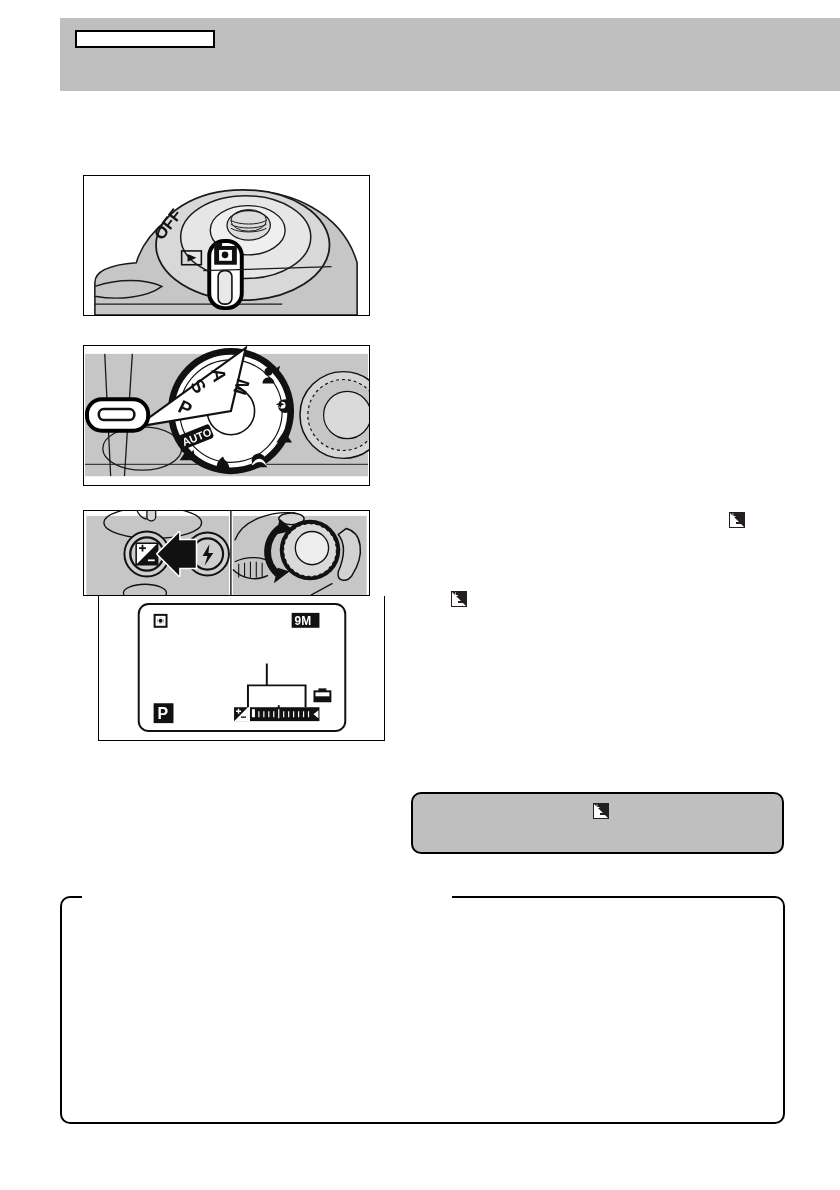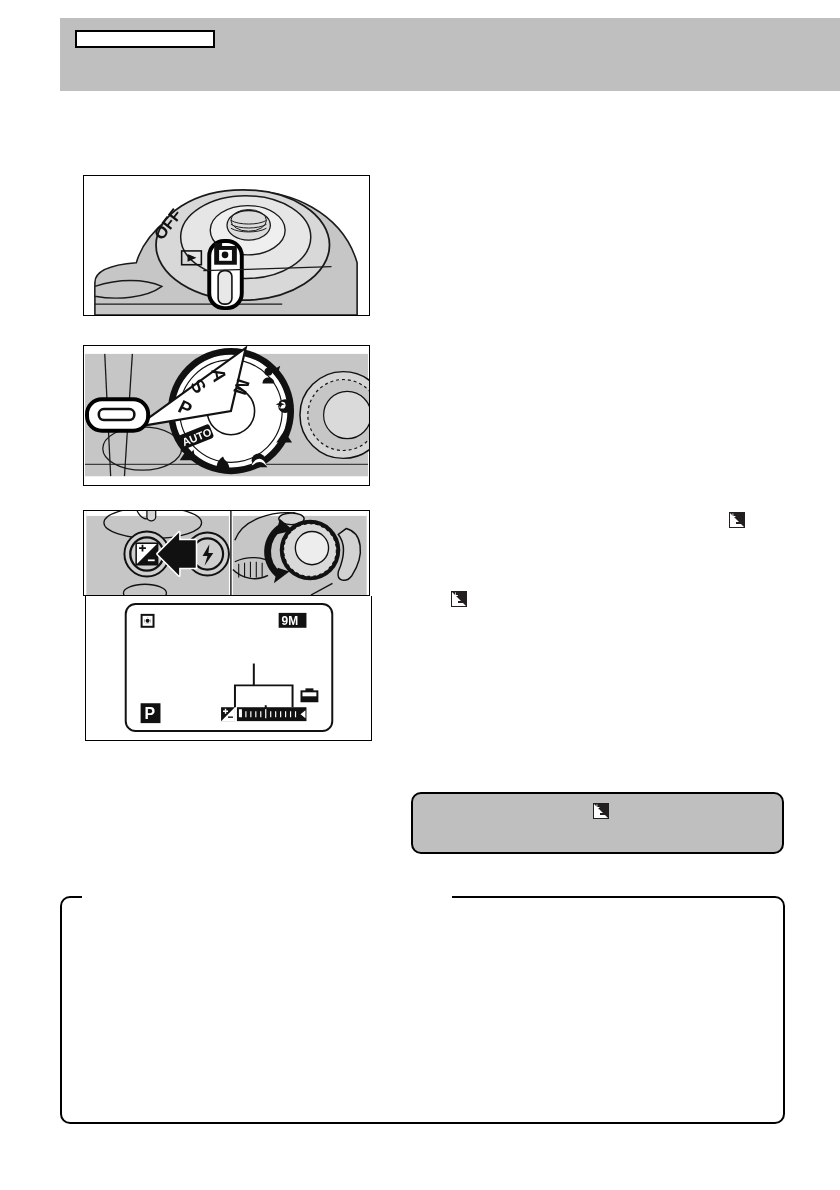--- a/index.html
+++ b/index.html
@@ -10,21 +10,21 @@
   
   #header-band{left:60px;top:18px;width:780px;height:73px;background:#bfbfbf;}
   #header-title-box{left:75px;top:30px;width:140px;height:18px;background:#ffffff;border:2px solid #000000;box-sizing:border-box;}
   #header-title-text{font-size:11px;line-height:14px;padding:1px 4px;color:#000;}
 
   
   .fig-panel{border:1.6px solid #000;box-sizing:border-box;background:#ffffff;overflow:hidden;}
   #fig-power{left:83px;top:175px;width:287px;height:141px;}
   #fig-dial{left:83px;top:345px;width:287px;height:141px;}
   #fig-buttons{left:83px;top:510px;width:287px;height:86px;}
-  #fig-lcd{left:85px;top:596px;width:287px;height:145px;border-top:none;}
+  #fig-lcd{left:98px;top:596px;width:287px;height:145px;border-top:none;}
 
   .fig-svg{display:block;width:100%;height:100%;}
 
   
   .ec-icon{display:inline-block;width:16px;height:16px;background:#231f20;position:relative;}
   .ec-icon::before{content:"";position:absolute;left:1px;top:1px;width:14px;height:14px;
      background:linear-gradient(to bottom left,#231f20 0 49.5%,#ffffff 50.5% 100%);}
   .ec-icon::after{content:"+";position:absolute;left:1px;top:-2px;font-size:10px;line-height:14px;color:#ffffff;font-family:"Liberation Sans",sans-serif;}
   .ec-minus{position:absolute;right:2px;bottom:4px;width:7px;height:2px;background:#231f20;z-index:3;}
 

